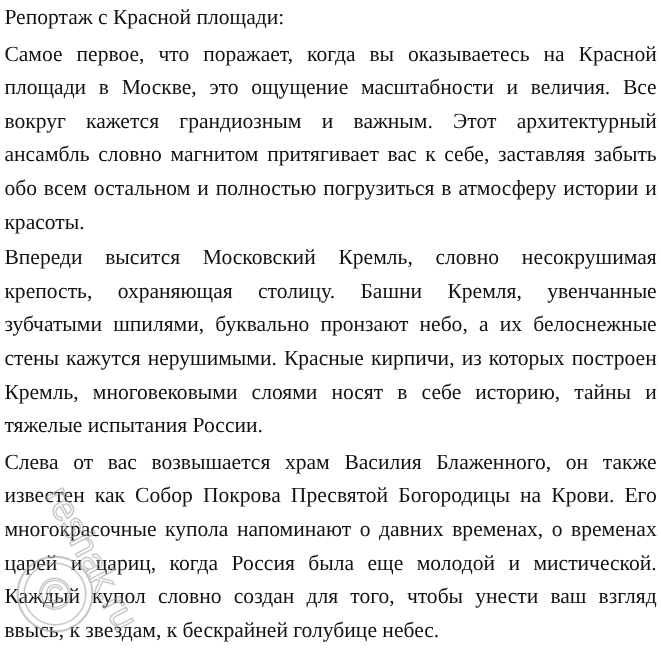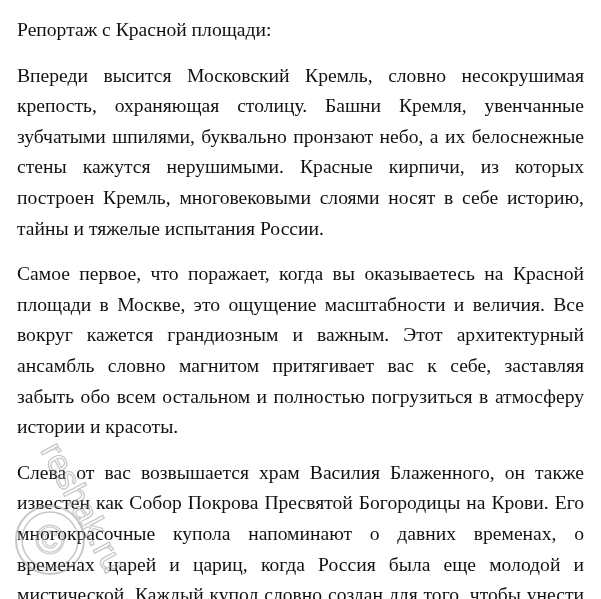--- a/index.html
+++ b/index.html
@@ -17,21 +17,21 @@
     }
     .doc {
       position: absolute;
       left: 2px;
       top: 0;
       width: 597px;
       font-size: 19.6px;
       line-height: 30.6px;
     }
     .doc p {
-      margin: 15px;
+      margin: 2px;
       text-align: justify;
       text-align-last: left;
     }
     .title {
       text-align: left !important;
     }
     .watermark {
       position: absolute;
       left: 10px;
       top: 430px;
@@ -39,22 +39,22 @@
       height: 170px;
       pointer-events: none;
       opacity: 0.55;
     }
   </style>
 </head>
 <body>
 
 <div class="doc">
   <p class="title">Репортаж с Красной площади:</p>
+  <p>Самое первое, что поражает, когда вы оказываетесь на Красной площади в Москве, это ощущение масштабности и величия. Все вокруг кажется грандиозным и важным. Этот архитектурный ансамбль словно магнитом притягивает вас к себе, заставляя забыть обо всем остальном и полностью погрузиться в атмосферу истории и красоты.</p>
   <p>Впереди высится Московский Кремль, словно несокрушимая крепость, охраняющая столицу. Башни Кремля, увенчанные зубчатыми шпилями, буквально пронзают небо, а их белоснежные стены кажутся нерушимыми. Красные кирпичи, из которых построен Кремль, многовековыми слоями носят в себе историю, тайны и тяжелые испытания России.</p>
-  <p>Самое первое, что поражает, когда вы оказываетесь на Красной площади в Москве, это ощущение масштабности и величия. Все вокруг кажется грандиозным и важным. Этот архитектурный ансамбль словно магнитом притягивает вас к себе, заставляя забыть обо всем остальном и полностью погрузиться в атмосферу истории и красоты.</p>
   <p>Слева от вас возвышается храм Василия Блаженного, он также известен как Собор Покрова Пресвятой Богородицы на Крови. Его многокрасочные купола напоминают о давних временах, о временах царей и цариц, когда Россия была еще молодой и мистической. Каждый купол словно создан для того, чтобы унести ваш взгляд ввысь, к звездам, к бескрайней голубице небес.</p>
 </div>
 
 <svg class="watermark" viewBox="0 0 150 170" xmlns="http://www.w3.org/2000/svg">
   <g>
     <circle cx="40" cy="110" r="34" fill="none" stroke="#9a9a9a" stroke-width="2"></circle>
     <circle cx="40" cy="110" r="28" fill="none" stroke="#9a9a9a" stroke-width="1.5"></circle>
     <text x="40" y="124" text-anchor="middle" font-family="Liberation Sans, sans-serif" font-size="40" fill="none" stroke="#9a9a9a" stroke-width="1.2">©</text>
   </g>
   <text x="30" y="20" transform="rotate(62 30 20)" font-family="Liberation Sans, sans-serif" font-size="34" fill="none" stroke="#9a9a9a" stroke-width="1.3">reshak.ru</text>

